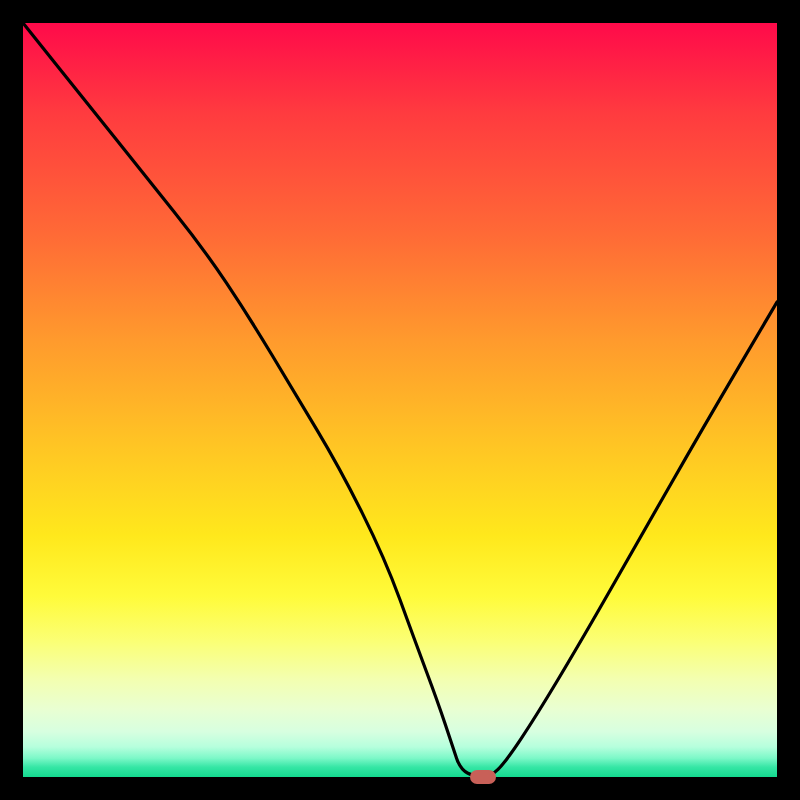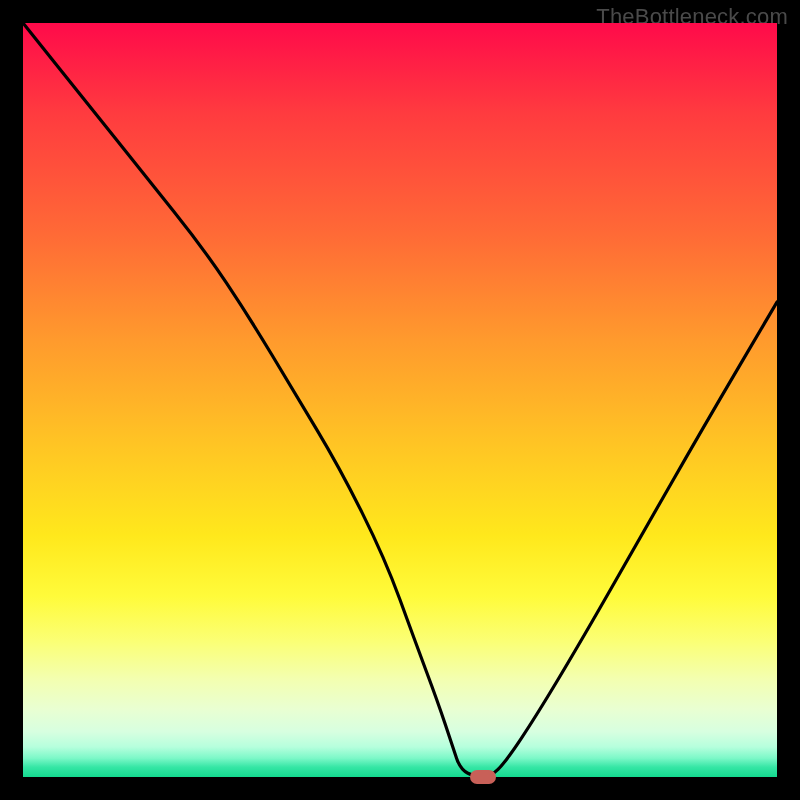--- a/index.html
+++ b/index.html
@@ -67,21 +67,20 @@
     height: 14px;
     border-radius: 7px;
     background: #c86058;
     transform: translate(-50%, -50%);
   }
 </style>
 </head>
 <body>
 
 <div class="container">
-  <div class="watermark">TheBottleneck.com</div>
 
   <div class="plot-area">
     <svg class="curve" viewBox="0 0 754 754" preserveAspectRatio="none">
       <path id="curve-path" d="M 0,0 Q 0,0 30.16,37.69999999999999 Q 60.32,75.39999999999998 90.48,113.09999999999997 Q 120.64,150.79999999999995 150.79999999999998,188.5 Q 180.95999999999998,226.20000000000005 203.57999999999998,260.13 Q 226.2,294.06 248.82,331.76 Q 271.44,369.46 294.06,407.15999999999997 Q 316.68,444.86 339.29999999999995,490.1 Q 361.91999999999996,535.34 377,576.81 Q 392.08000000000004,618.28 403.39000000000004,648.44 Q 414.70000000000005,678.6 422.24,701.22 Q 429.78,723.84 433.54999999999995,735.1500000000001 Q 437.32,746.46 444.86,750.23 Q 452.4,754 459.94,754 Q 467.48,754 475.02,746.46 Q 482.56,738.92 497.64,716.3 Q 512.72,693.68 535.34,655.98 Q 557.96,618.28 588.12,565.5 Q 618.28,512.72 648.44,459.94 Q 678.6,407.15999999999997 716.3,343.07 T 754,278.98" fill="none" stroke="#000" stroke-width="3.2" stroke-linecap="round" stroke-linejoin="round"></path>
     </svg>
     <div id="min-marker" class="marker" style="left: 459.94px; top: 754px;"></div>
   </div>
 </div>
 
 </body></html>

